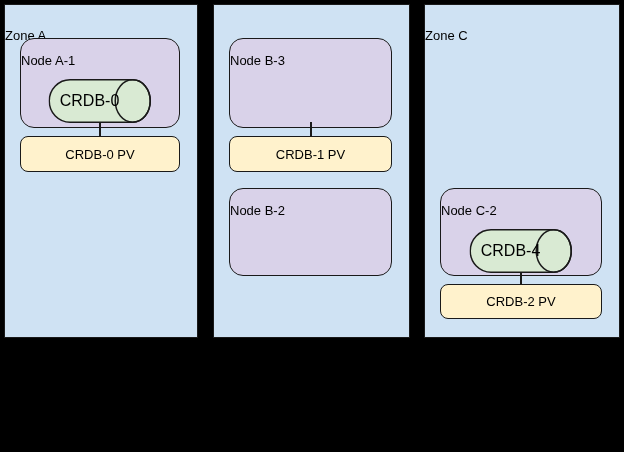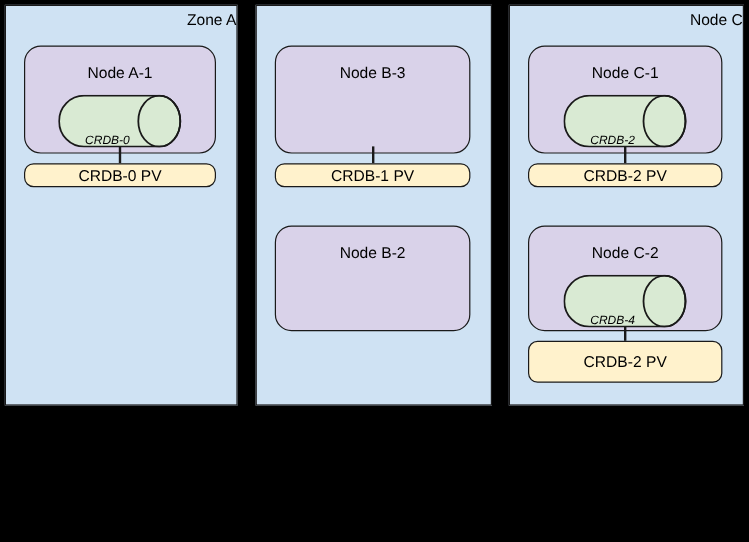--- a/index.html
+++ b/index.html
@@ -17,60 +17,59 @@
   }
   .zone {
     position: absolute; top: 4px; height: 334px;
     background: var(--zone-fill, #cfe2f3);
     border: 1.5px solid var(--stroke, #1a1a1a);
   }
   .zone-a { left: 4px;   width: 194px; }
   .zone-b { left: 213px; width: 197px; }
   .zone-c { left: 424px; width: 196px; }
   .zone-title {
-    text-align: right; padding-top: 4px;
+    text-align: left; padding-top: 23px;
     font-size: 13px; line-height: 16px;
   }
   .ngroup { position: absolute; left: 15px; right: 17px; }
   .g1 { top: 33px;  height: 134px; }
   .g2 { top: 183px; height: 131px; }
   .node-box {
     position: absolute; left: 0; right: 0; top: 0; height: 90px;
     background: var(--node-fill, #d9d2e9);
     border: 1.5px solid var(--stroke, #1a1a1a);
     border-radius: 14px;
   }
   .g2 .node-box { height: 88px; }
-  .node-title { text-align: center; padding-top: 14px; font-size: 13px; line-height: 16px; }
+  .node-title { padding-top: 14px; font-size: 13px; line-height: 16px; }
   .node-standalone {
     position: absolute; left: 15px; right: 17px; top: 183px; height: 88px;
   }
   .node-standalone .node-title { }
   .cylinder {
     position: absolute; top: 40px; left: 50%;
     width: 103px; height: 44px;
     transform: translateX(-50%);
   }
   .cyl-svg { position: absolute; left: 0; top: 0; width: 103px; height: 44px; display: block; }
   .cyl-body { fill: var(--pod-fill, #d9ead3); stroke: var(--stroke, #1a1a1a); stroke-width: 1.5; }
   .cyl-cap  { fill: none; stroke: var(--stroke, #1a1a1a); stroke-width: 1.5; }
   .cyl-label {
-    position: absolute; left: 0; top: 16px; width: 82px; height: 44px;
+    position: absolute; left: 0; top: 0; width: 82px; height: 44px;
     display: flex; align-items: center; justify-content: center;
-    font-size: 10px;
-    font-style: italic;
+    font-size: 16px;
   }
   .vline {
     position: absolute; left: 50%; top: 84px; width: 2px; height: 14px;
     background: var(--stroke, #1a1a1a);
     transform: translateX(-50%);
   }
   .g2 .vline { height: 12px; }
   .pv-box {
-    position: absolute; left: 0; right: 0; top: 98px; height: 20px;
+    position: absolute; left: 0; right: 0; top: 98px; height: 36px;
     background: var(--pv-fill, #fff2cc);
     border: 1.5px solid var(--stroke, #1a1a1a);
     border-radius: 8px;
     display: flex; align-items: center; justify-content: center;
     font-size: 13px;
   }
   .g2 .pv-box { top: 96px; height: 35px; }
 </style>
 </head>
 <body>
@@ -109,38 +108,22 @@
         <span>CRDB-1 PV</span>
       </div>
     </div>
 
     <div class="node-box node-standalone">
       <div class="node-title">Node B-2</div>
     </div>
   </section>
 
   <section class="zone zone-c">
-    <div class="zone-title">Node C</div>
+    <div class="zone-title">Zone C</div>
 
-    <div class="ngroup g1">
-      <div class="node-box">
-        <div class="node-title">Node C-1</div>
-        <div class="cylinder">
-          <svg class="cyl-svg" viewBox="0 0 103 44" aria-hidden="true">
-            <path class="cyl-body" d="M 21.5 0.75 H 84.25 A 17.5 21.25 0 0 1 84.25 43.25 H 21.5 A 20.75 21.25 0 0 1 21.5 0.75 Z"></path>
-            <ellipse class="cyl-cap" cx="84.25" cy="22" rx="17.5" ry="21.25"></ellipse>
-          </svg>
-          <div class="cyl-label">CRDB-2</div>
-        </div>
-      </div>
-      <div class="vline"></div>
-      <div class="pv-box">
-        <span>CRDB-2 PV</span>
-      </div>
-    </div>
 
     <div class="ngroup g2">
       <div class="node-box">
         <div class="node-title">Node C-2</div>
         <div class="cylinder">
           <svg class="cyl-svg" viewBox="0 0 103 44" aria-hidden="true">
             <path class="cyl-body" d="M 21.5 0.75 H 84.25 A 17.5 21.25 0 0 1 84.25 43.25 H 21.5 A 20.75 21.25 0 0 1 21.5 0.75 Z"></path>
             <ellipse class="cyl-cap" cx="84.25" cy="22" rx="17.5" ry="21.25"></ellipse>
           </svg>
           <div class="cyl-label">CRDB-4</div>

